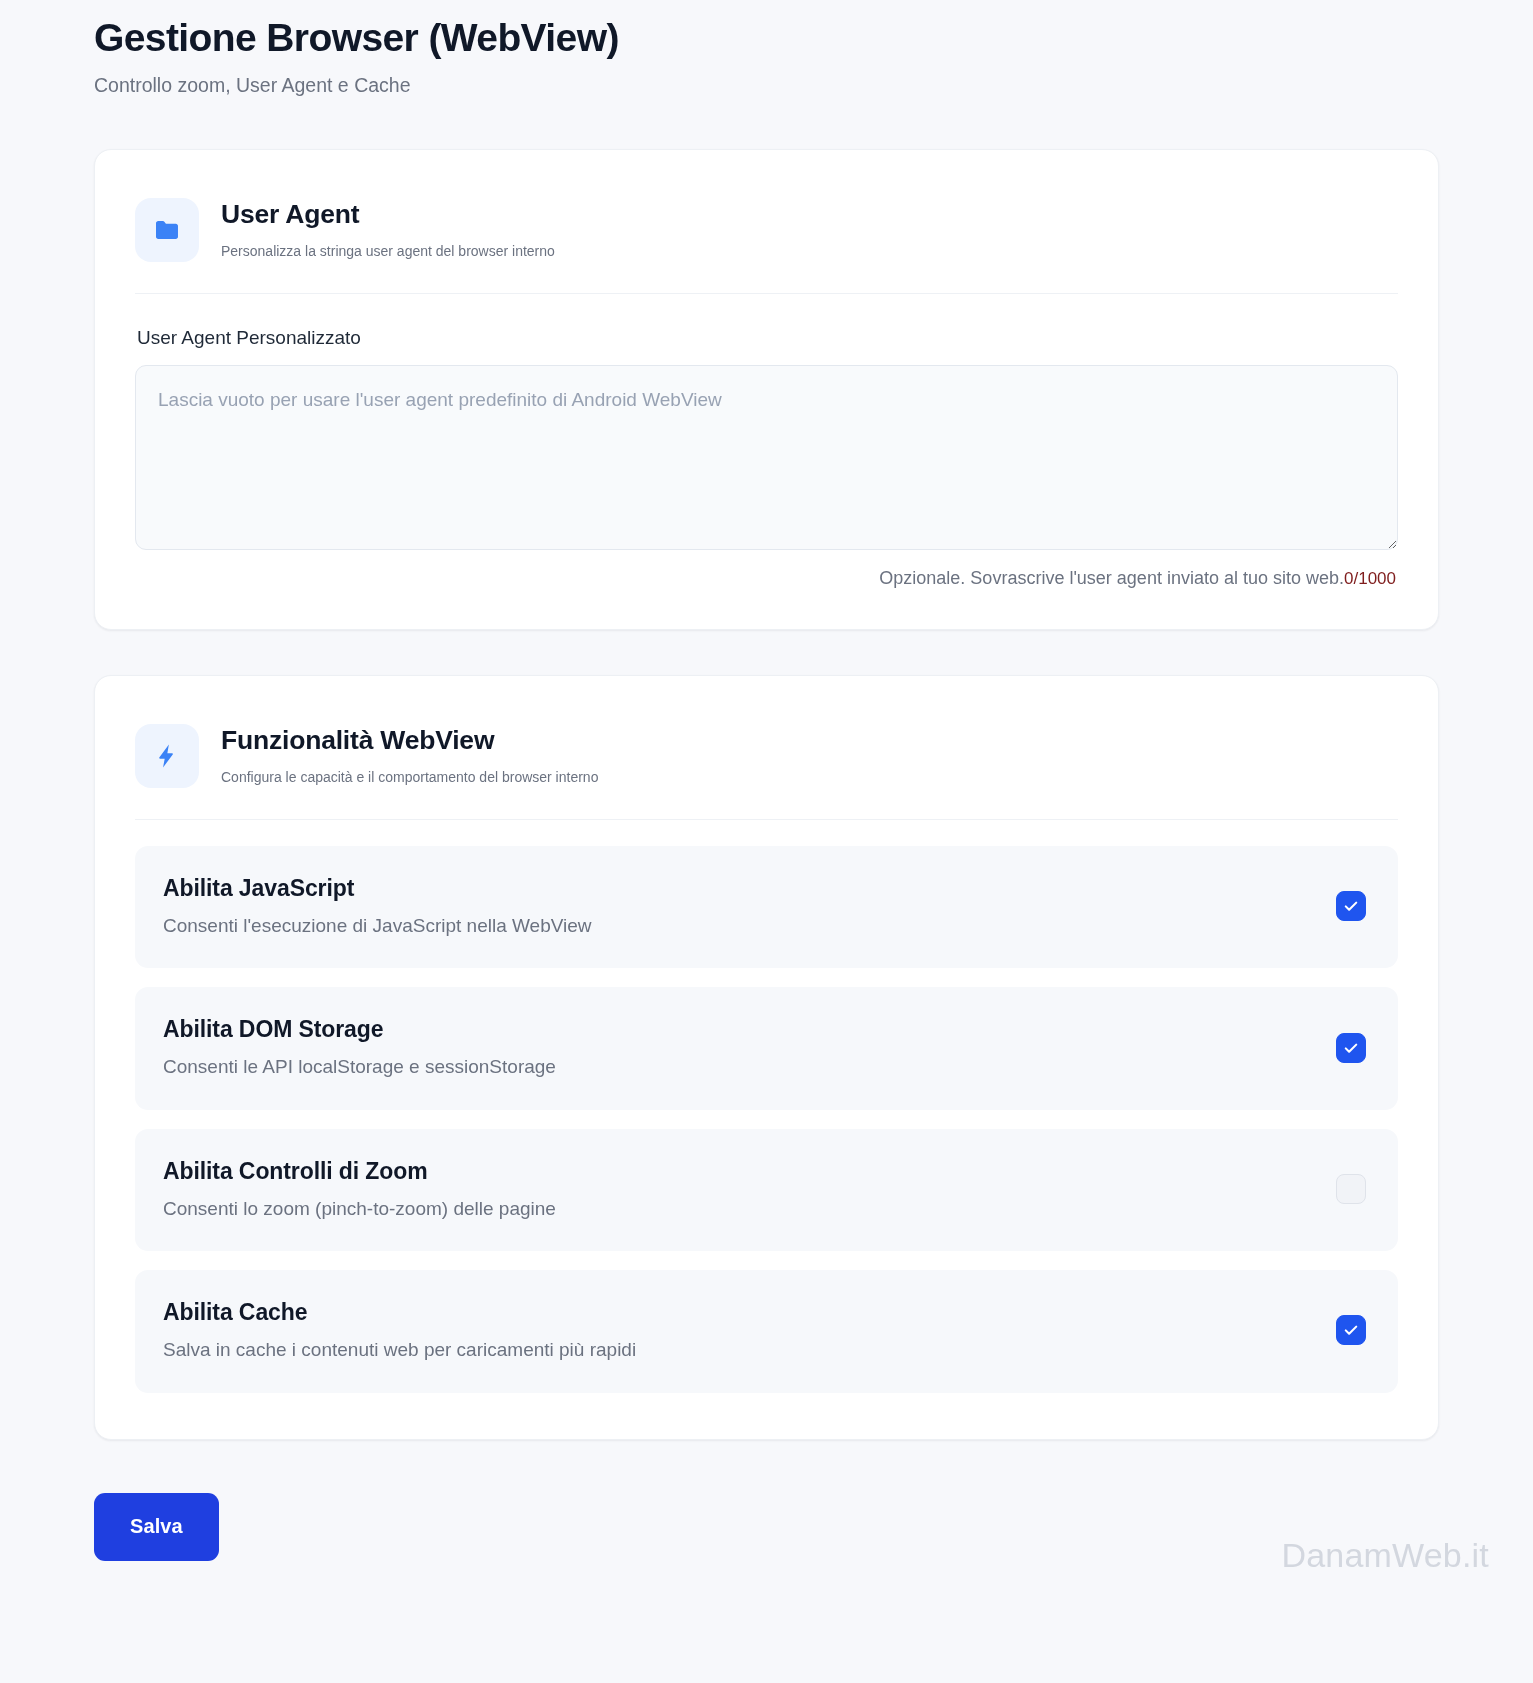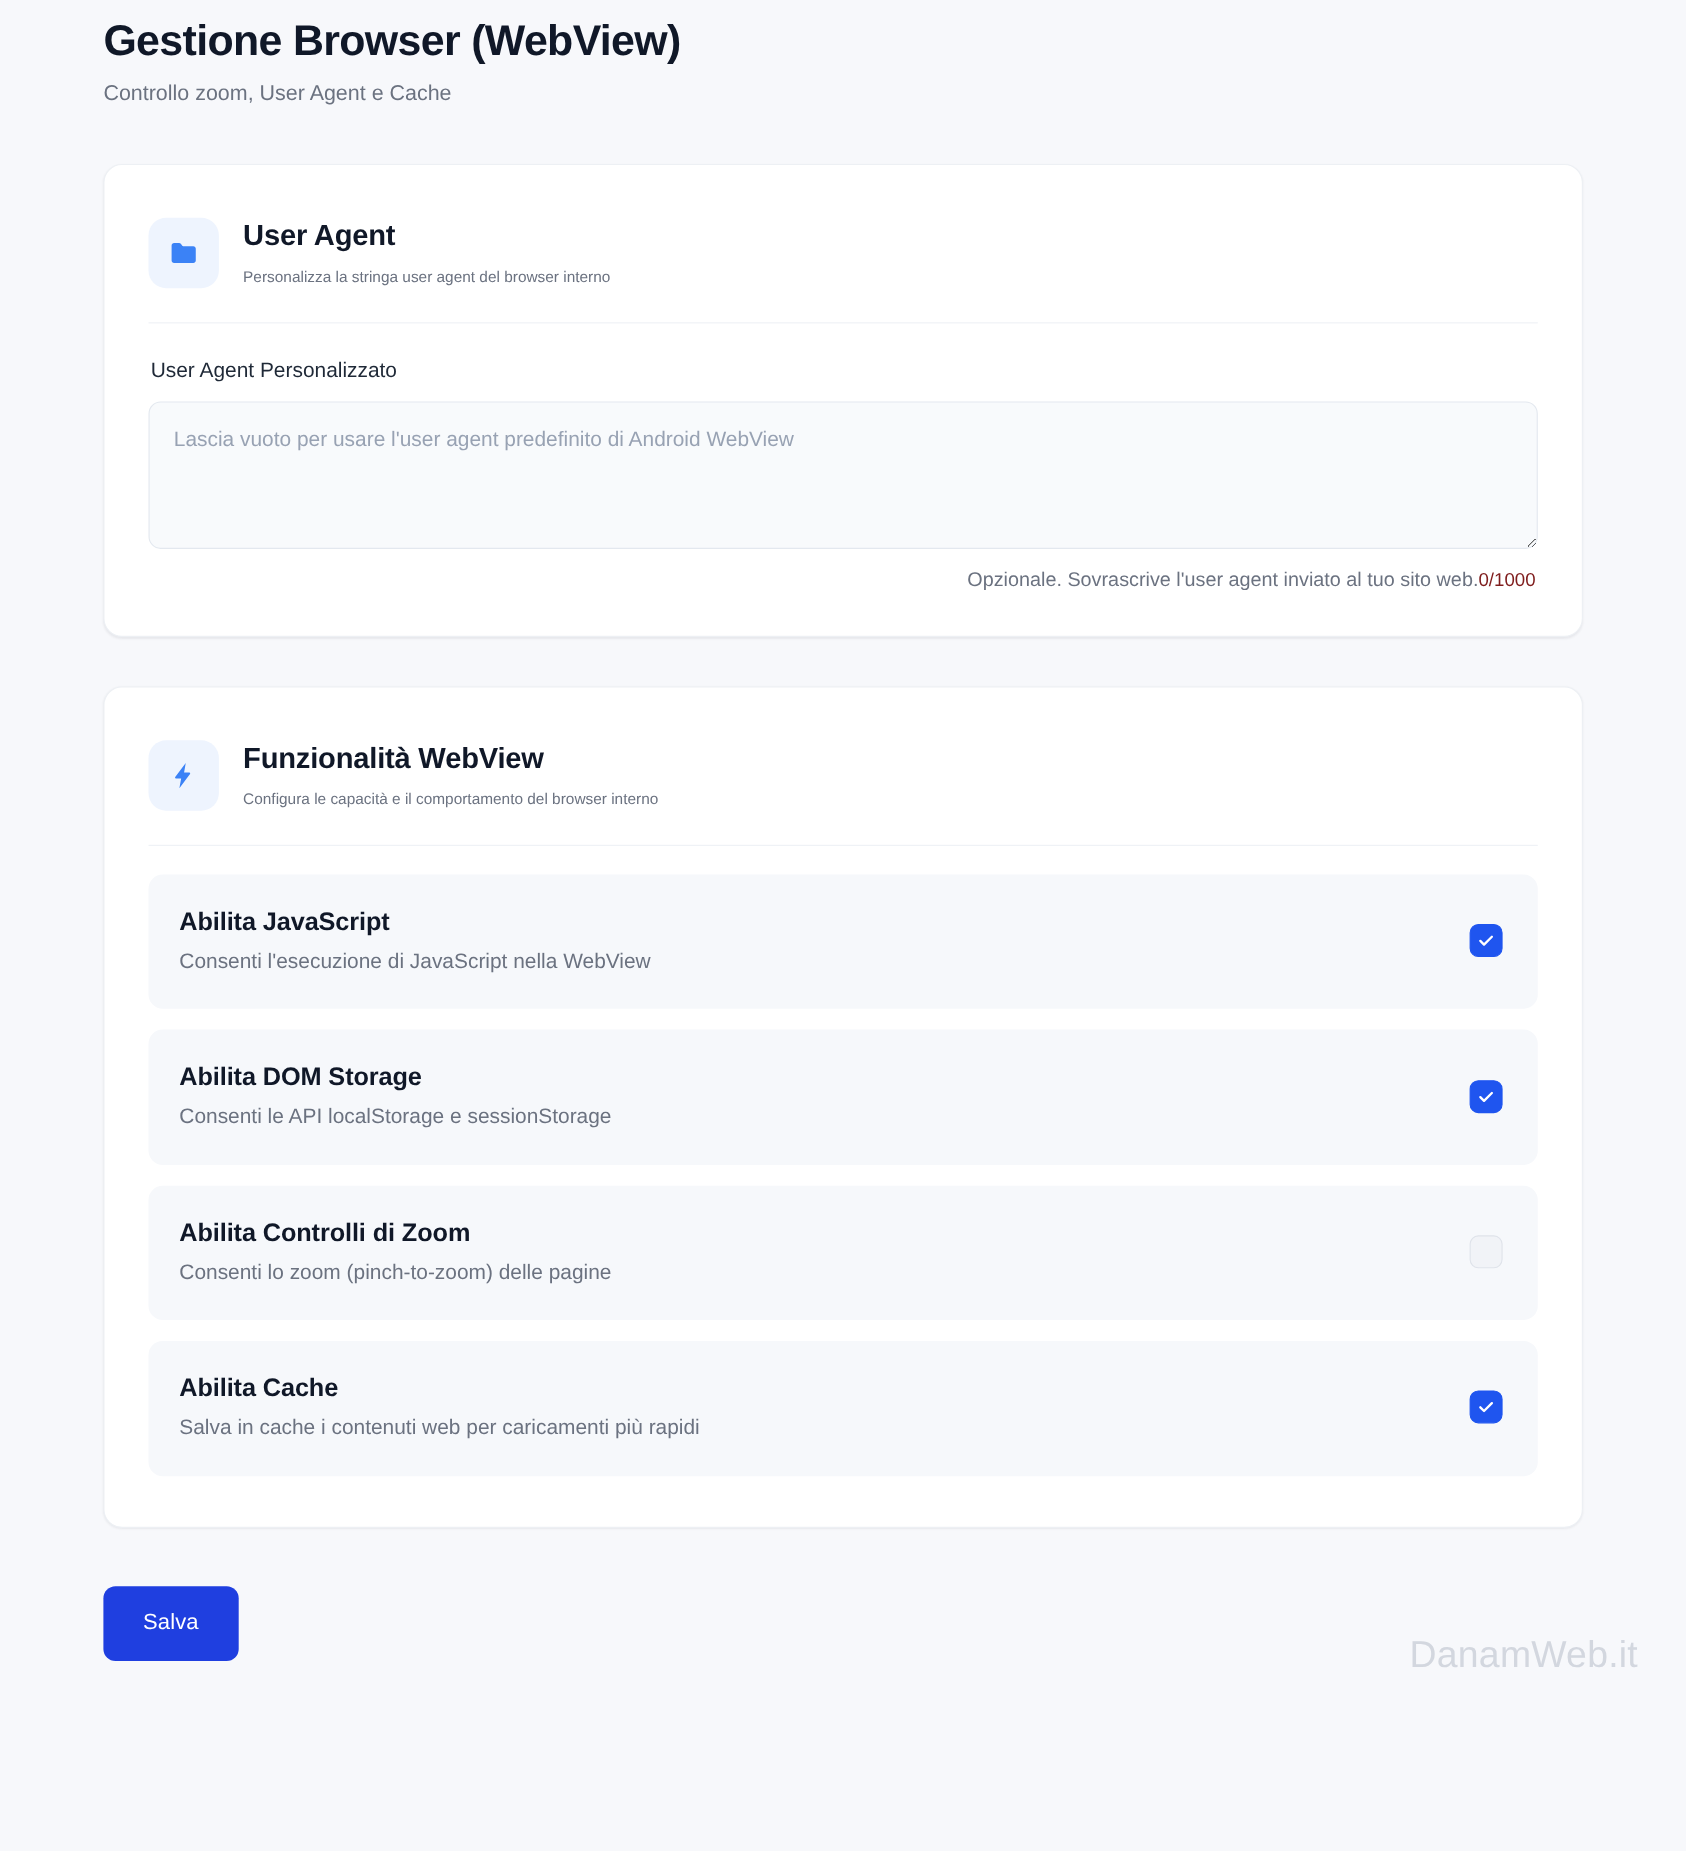--- a/index.html
+++ b/index.html
@@ -93,21 +93,21 @@
   .field-label {
     display: block;
     font-size: 19px;
     color: #1f2937;
     margin: 0 0 16px 2px;
     font-weight: normal;
   }
   .ua-textarea {
     display: block;
     width: 100%;
-    height: 134px;
+    height: 185px;
     background: #f8fafc;
     border: 1px solid #e3e8ef;
     border-radius: 11px;
     padding: 21px 22px;
     font-family: "Liberation Sans", "DejaVu Sans", sans-serif;
     font-size: 19px;
     color: #111827;
     line-height: 1.4;
     resize: vertical;
     outline: none;
@@ -178,21 +178,21 @@
   .footer-bar {
     margin-top: 53px;
     padding-bottom: 40px;
     display: flex;
     align-items: center;
   }
   .save-button {
     background: #1f3fe0;
     color: #ffffff;
     font-size: 20px;
-    font-weight: normal;
+    font-weight: bold;
     font-family: "Liberation Sans", "DejaVu Sans", sans-serif;
     border: none;
     border-radius: 11px;
     padding: 0 36px;
     height: 68px;
     cursor: pointer;
     letter-spacing: 0.1px;
   }
 
   .watermark {

